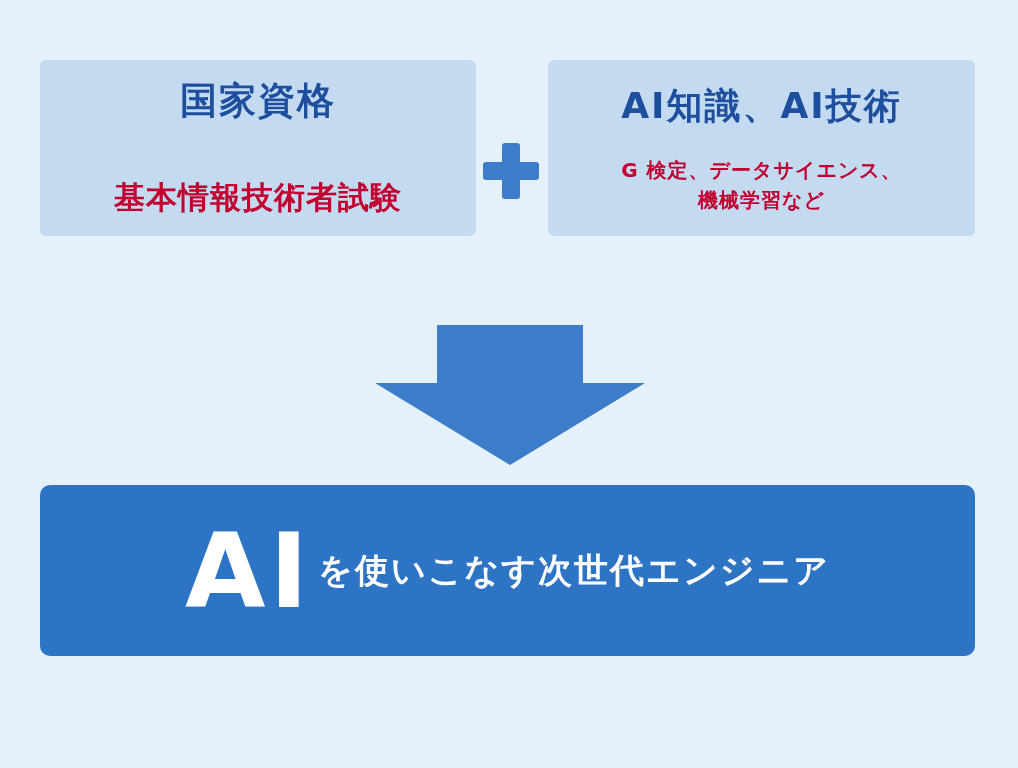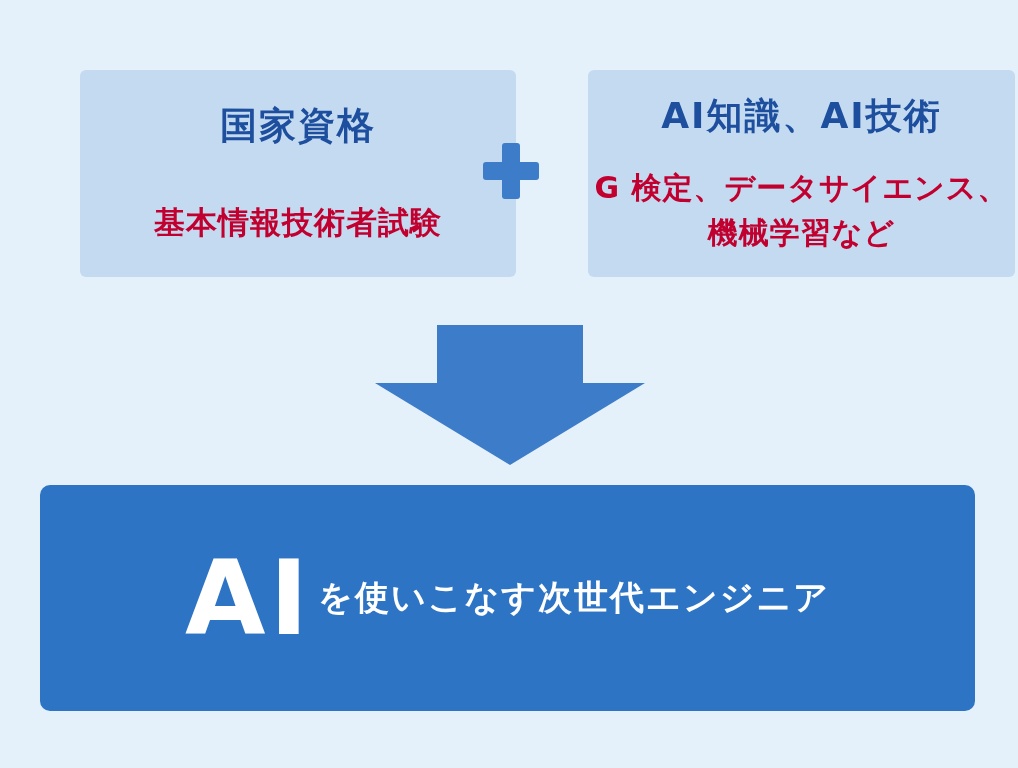--- a/index.html
+++ b/index.html
@@ -17,49 +17,48 @@
     background:var(--bg);
     font-family:"DejaVu Sans","Liberation Sans",sans-serif;
     position:relative;
     overflow:hidden;
   }
   .canvas{position:absolute;inset:0;}
 
   
   .box{
     position:absolute;
-    top:70px;
-    height:207px;
+    top:60px;
+    height:176px;
     background:var(--light-box);
     border-radius:6px;
     display:flex;
     flex-direction:column;
     align-items:center;
     justify-content:center;
     text-align:center;
-    margin-left:40px;
   }
   .box-left{left:40px;width:436px;}
   .box-right{left:548px;width:427px;}
   .box-title{
     color:var(--title-blue);
     font-weight:bold;
     font-size:37px;
     letter-spacing:2px;
   }
   .box-sub{
     color:var(--accent-red);
     font-weight:bold;
     font-size:31px;
     line-height:1.5;
     letter-spacing:1px;
   }
   .box-left .box-title{margin-bottom:48px;}
   .box-right .box-title{margin-bottom:24px;font-size:36px;}
-  .box-right .box-sub{font-size:30px;}
+  .box-right .box-sub{font-size:20px;}
 
   
   .plus{
     position:absolute;
     left:483px;
     top:143px;
     width:56px;
     height:56px;
   }
   .plus .bar-h,.plus .bar-v{
@@ -96,21 +95,21 @@
     border-right:135px solid transparent;
     border-top:82px solid var(--accent-blue);
   }
 
   
   .result{
     position:absolute;
     left:40px;
     top:485px;
     width:935px;
-    height:226px;
+    height:171px;
     background:var(--result-bg);
     border-radius:10px;
     display:flex;
     align-items:center;
     justify-content:center;
     white-space:nowrap;
   }
   .result-line{color:var(--result-text);font-weight:bold;}
   .result-big{
     font-size:104px;

